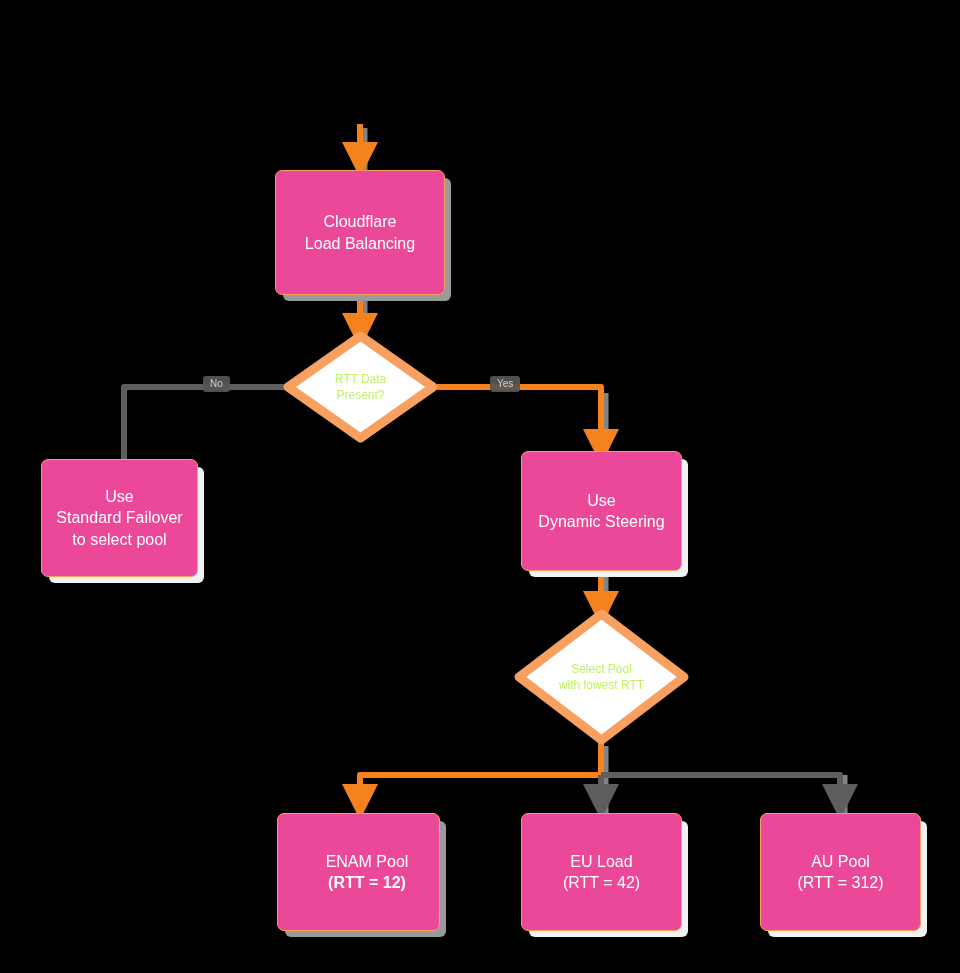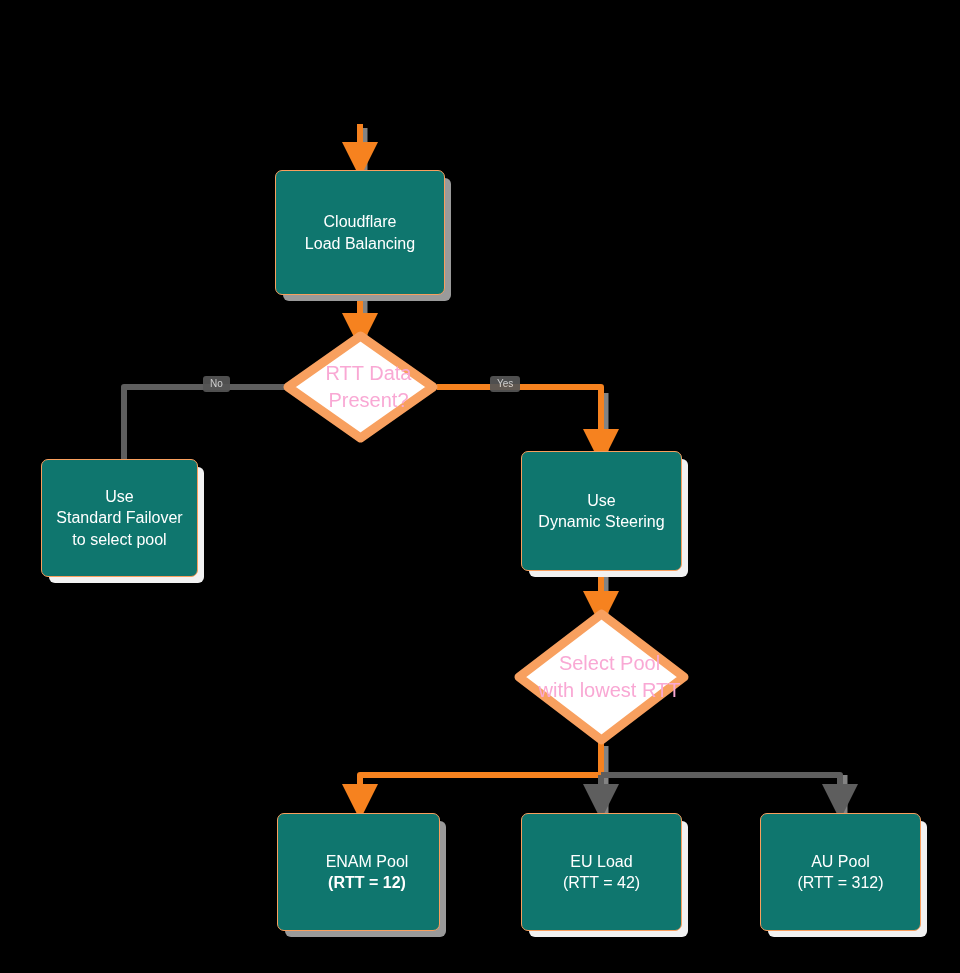--- a/index.html
+++ b/index.html
@@ -32,21 +32,21 @@
     position: absolute;
     box-sizing: border-box;
     display: flex;
     align-items: center;
     justify-content: center;
     text-align: center;
     line-height: 1.32;
   }
 
   .node-process {
-    background: #0f766e;
+    background: #ec4899;
     border: 1px solid #F99F5E;
     border-radius: 7px;
     color: #ffffff;
     font-size: 16px;
     align-items: center;
   }
   .shadow-gray {
     box-shadow: 7px 7px 0 -1px #9a9a9a;
   }
   .shadow-white {
@@ -66,30 +66,30 @@
     position: absolute;
   }
   .diamond-wrap svg {
     position: absolute;
     left: 0;
     top: 0;
     overflow: visible;
   }
   .diamond-label {
     position: absolute;
-    left: 8px;
+    left: 0;
     top: 0;
     width: 100%;
     height: 100%;
     display: flex;
     align-items: center;
     justify-content: center;
     text-align: center;
-    color: #f9a8d4;
-    font-size: 20px;
+    color: #bef264;
+    font-size: 12px;
     line-height: 1.35;
     pointer-events: none;
   }
 
   
   .edge-label {
     position: absolute;
     background: #555555;
     color: #dddddd;
     font-size: 10px;

